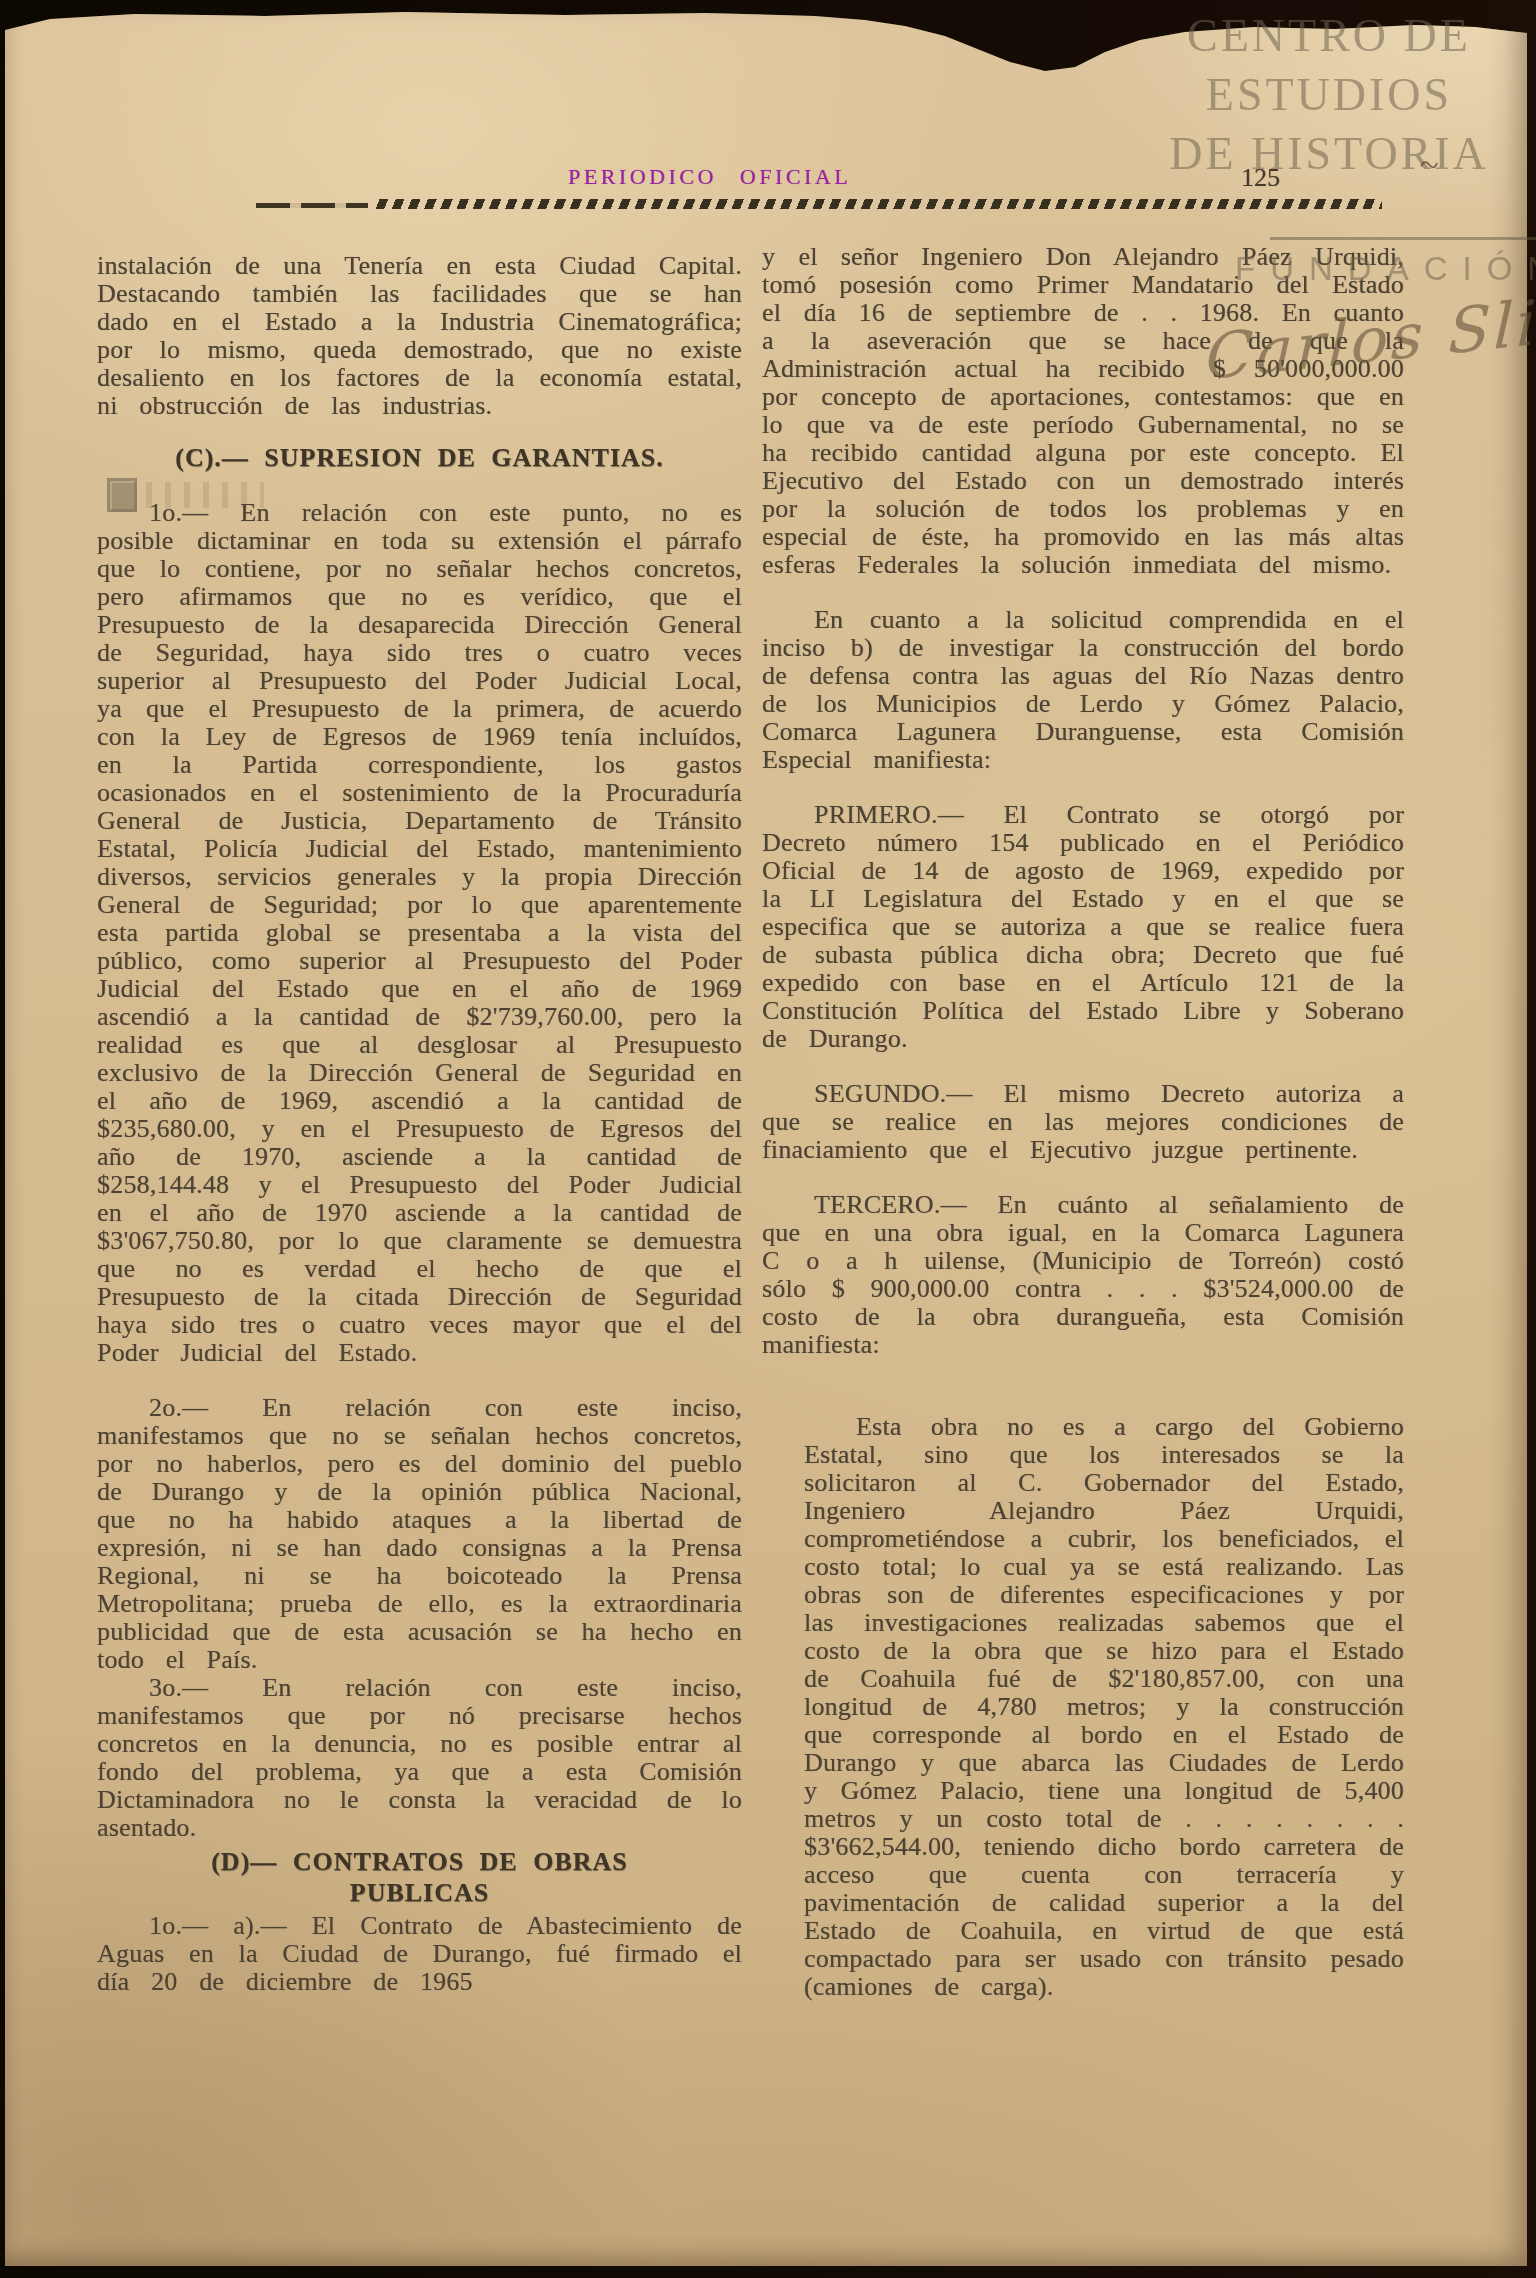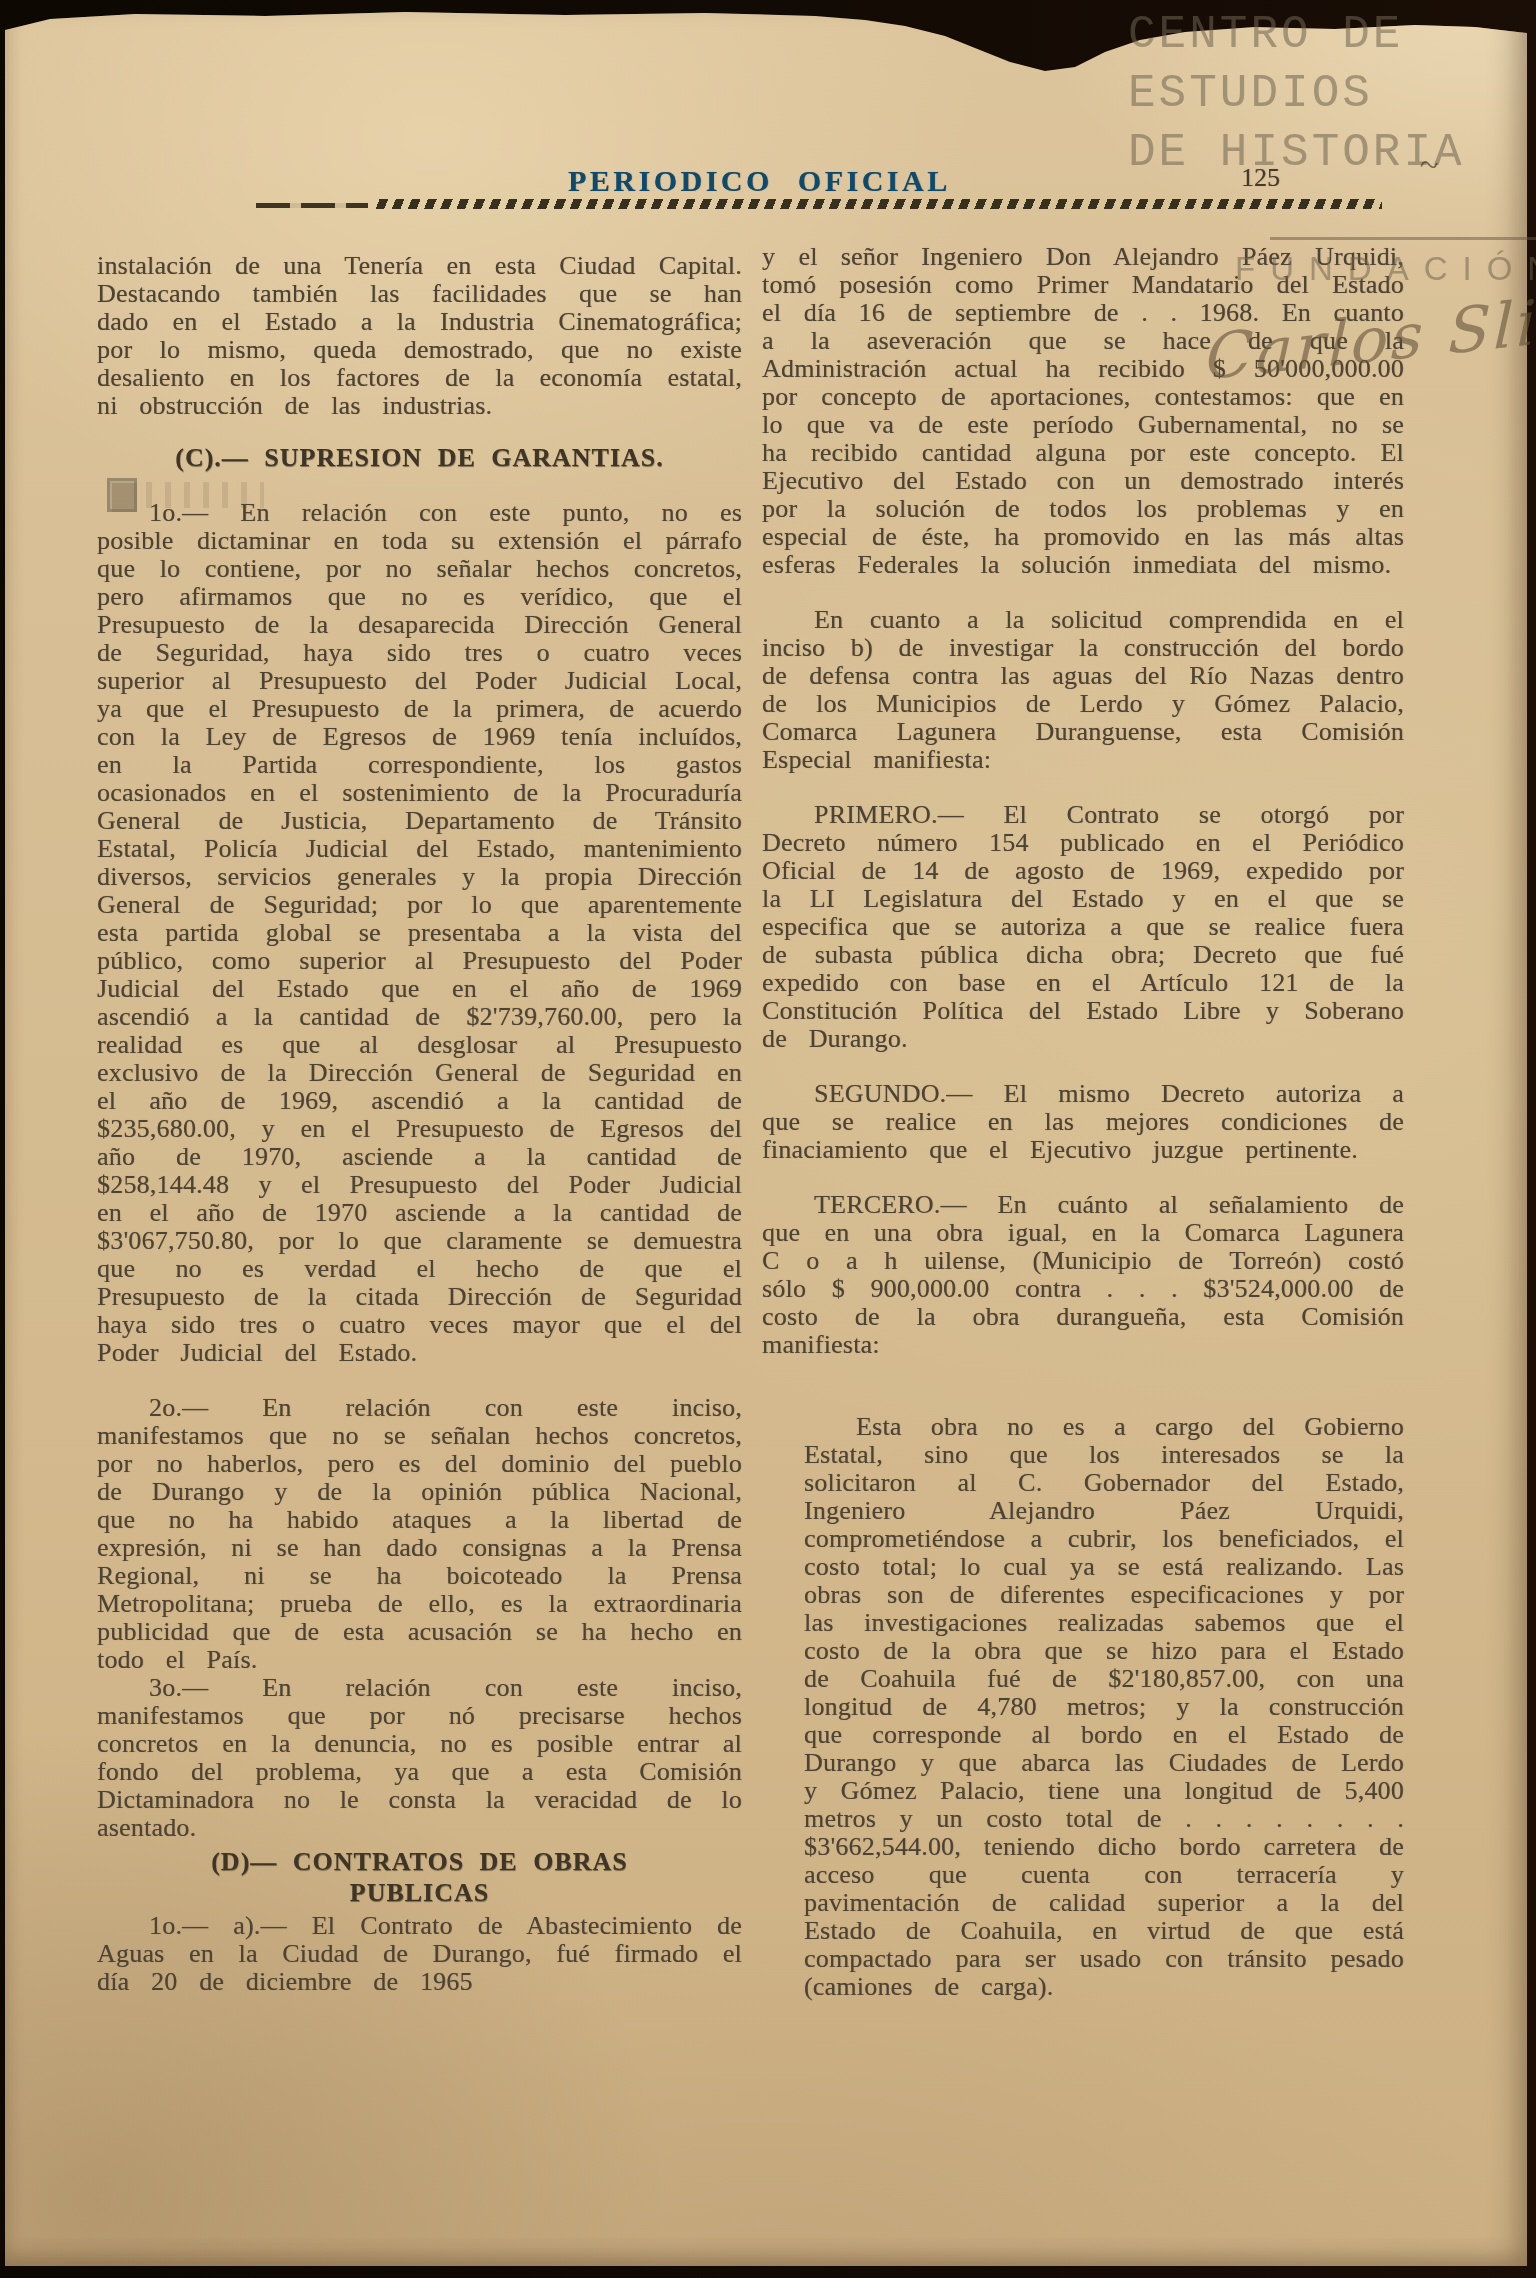--- a/index.html
+++ b/index.html
@@ -20,22 +20,22 @@
       linear-gradient(180deg,#dcc49c 0%,#d7be94 30%,#d3b98d 62%,#ccb084 100%);
     clip-path:polygon(0px 30px,45px 19px,130px 14px,260px 16px,400px 12px,560px 15px,
       700px 13px,810px 16px,860px 20px,900px 26px,940px 36px,975px 50px,1005px 62px,
       1040px 71px,1070px 67px,1100px 52px,1135px 40px,1180px 32px,1250px 27px,
       1330px 29px,1410px 25px,1470px 27px,1522px 33px,1522px 2266px,0px 2266px);
     box-shadow:inset -14px 0 26px rgba(60,38,18,0.25), inset 0 -10px 20px rgba(60,38,18,0.2);
     z-index:0;
   }
   .hdr-title{
     position:absolute;left:568px;top:164px;z-index:2;
-    font-size:30px;font-weight:bold;letter-spacing:3.5px;word-spacing:14px;
-    color:#0c4a6e;text-shadow:0.4px 0.4px 0.8px rgba(68,57,42,0.55);
+    font-size:22px;font-weight:normal;letter-spacing:3.5px;word-spacing:14px;
+    color:#a21caf;text-shadow:0.4px 0.4px 0.8px rgba(68,57,42,0.55);
     white-space:nowrap;
   }
   .pgnum{
     position:absolute;left:1241px;top:163px;z-index:2;
     font-size:26px;color:#44392a;text-shadow:0.4px 0.4px 0.8px rgba(68,57,42,0.5);
   }
   .rule-solid{
     position:absolute;left:256px;top:203px;width:112px;height:5px;z-index:2;
     background:repeating-linear-gradient(90deg,#3e3424 0 34px, rgba(62,52,36,0.12) 34px 45px);
   }
@@ -65,21 +65,21 @@
     position:absolute;left:107px;top:478px;width:30px;height:34px;z-index:1;
     background:rgba(85,75,58,0.4);
     box-shadow:inset 0 0 0 3px rgba(125,112,88,0.55), inset 5px 5px 0 rgba(195,180,145,0.65);
   }
   .stamp-smudge{
     position:absolute;left:146px;top:482px;width:118px;height:26px;z-index:1;
     background:repeating-linear-gradient(90deg, rgba(100,88,66,0.16) 0 6px, transparent 6px 19px);
   }
   .watermark{
     position:absolute;left:1128px;top:6px;width:402px;z-index:5;
-    font-family:Liberation Mono, monospace;
+    text-align:center;font-family:Liberation Serif, serif;
     font-size:46px;line-height:59px;letter-spacing:3px;
     color:rgba(112,100,78,0.55);pointer-events:none;white-space:nowrap;
   }
   .fund-rule{
     position:absolute;left:1270px;top:237px;width:266px;height:3px;z-index:5;
     background:rgba(100,88,66,0.5);pointer-events:none;
   }
   .foundation{
     position:absolute;left:1235px;top:250px;z-index:5;
     font-family:"Liberation Sans","DejaVu Sans",sans-serif;

